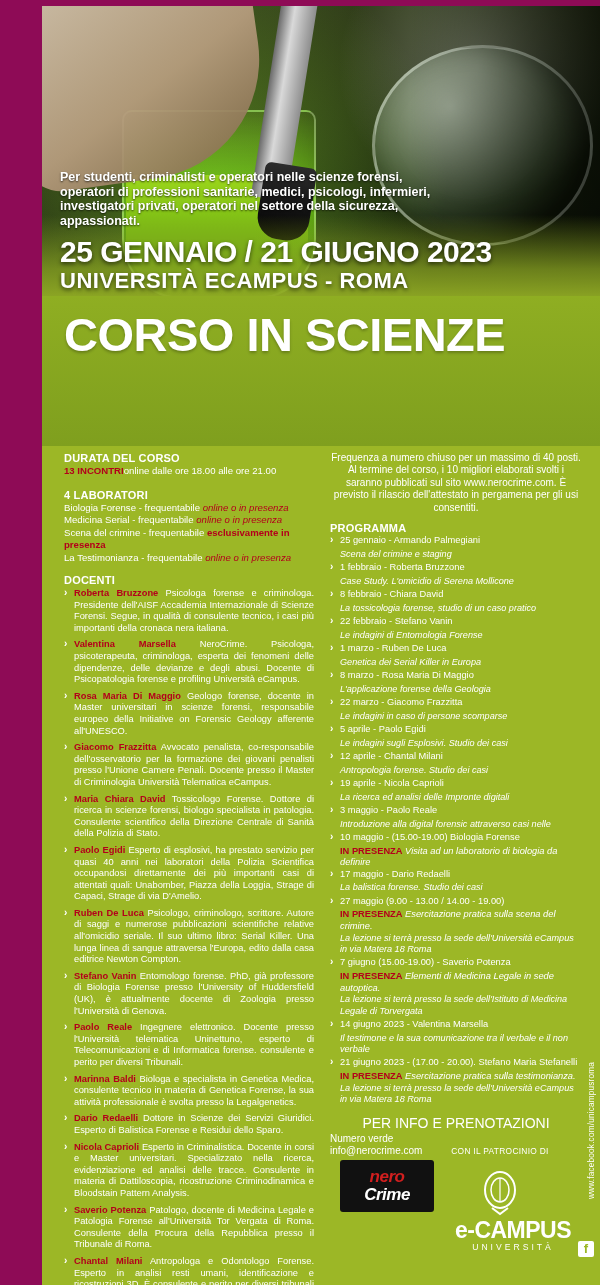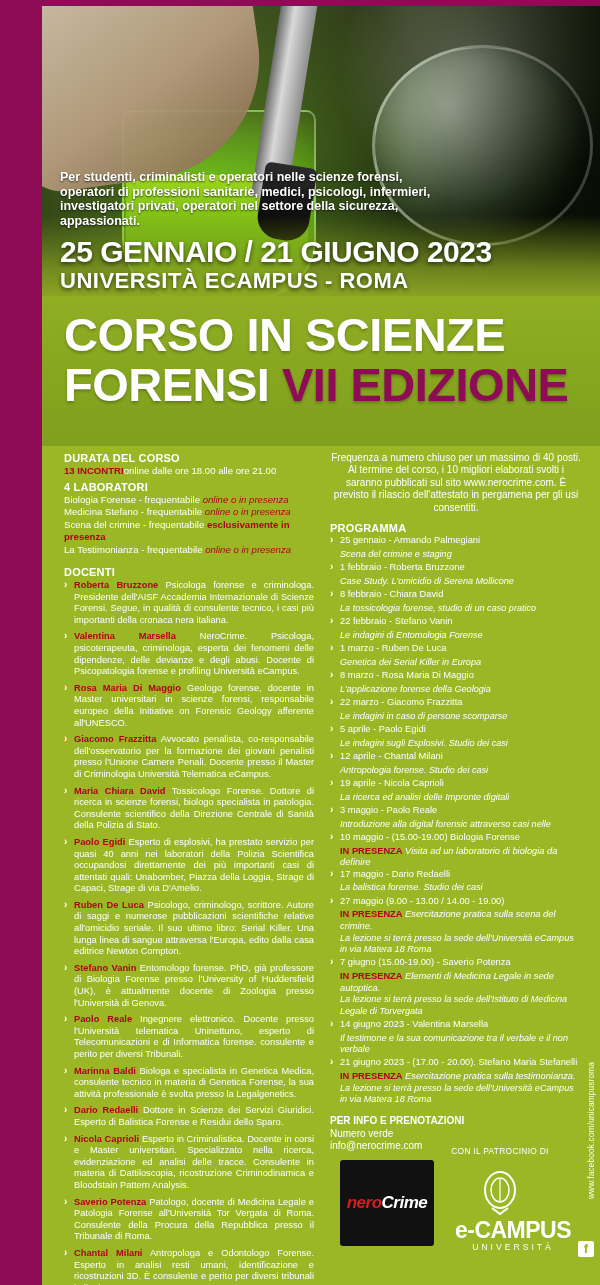--- a/index.html
+++ b/index.html
@@ -127,21 +127,21 @@
   .colR{
     position:absolute;left:288px;top:6px;width:252px;
   }
   .sec-h{
     color:#ffffff;font-weight:bold;font-size:11px;letter-spacing:.2px;
     margin-bottom:1px;
   }
   .red{color:#b3001b;}
   .redb{color:#b3001b;font-weight:bold;}
   .line{
-    color:#ffffff;font-size:9.6px;line-height:12px;margin-bottom:4px;
+    color:#ffffff;font-size:9.6px;line-height:12px;margin-bottom:12px;
   }
   .lab-line{color:#ffffff;font-size:9.6px;line-height:12.4px;}
   .ital{font-style:italic;}
   .sp10{height:10px;}
   .teachers{margin-top:2px;}
   .t-item{
     position:relative;
     color:#ffffff;font-size:9.3px;line-height:11.6px;
     text-align:justify;
     padding-left:10px;
@@ -172,36 +172,36 @@
     color:#ffffff;font-style:italic;font-size:9.1px;line-height:11.4px;
     padding-left:10px;margin-bottom:2px;
   }
   .prog-pres{
     color:#b3001b;font-weight:bold;font-size:9.3px;line-height:11.6px;
     padding-left:10px;
   }
   .prog-pres .plain{color:#ffffff;font-weight:normal;}
   
   .infoblock{margin-top:10px;}
-  .info-h{color:#ffffff;font-weight:bold;font-size:10px;}
+  .info-h{color:#ffffff;font-weight:normal;font-size:14px;text-align:center;}
   .info-sub{color:#ffffff;font-size:10px;margin-top:2px;}
   .info-num{color:#ffffff;font-weight:bold;font-size:21px;line-height:24px;margin-top:1px;}
   .info-mail{color:#ffffff;font-size:10px;margin-top:1px;}
   
   .logos{
     position:absolute;left:288px;top:700px;width:252px;height:120px;
   }
   .patro{
     position:absolute;left:90px;top:0;width:160px;
     text-align:center;color:#ffffff;font-size:8.4px;letter-spacing:.3px;
   }
   .nero{
-    position:absolute;left:10px;top:14px;width:94px;height:86px;
+    position:absolute;left:10px;top:14px;width:94px;height:52px;
     background:#111111;border-radius:3px;
-    display:flex;flex-direction:row;align-items:center;justify-content:center;
+    display:flex;flex-direction:column;align-items:center;justify-content:center;
   }
   .nero .n1{color:#d11f1f;font-weight:bold;font-size:17px;line-height:18px;font-style:italic;letter-spacing:-.5px;}
   .nero .n2{color:#ffffff;font-weight:bold;font-size:17px;line-height:18px;font-style:italic;letter-spacing:-.5px;}
   .seal{
     position:absolute;left:148px;top:22px;width:44px;height:48px;
   }
   .ecampus{
     position:absolute;left:118px;top:72px;width:130px;text-align:center;
   }
   .ec-main{color:#ffffff;font-weight:bold;font-size:23px;line-height:24px;letter-spacing:-.5px;}
@@ -247,39 +247,35 @@
   <div class="topstripe"></div>
 
   <div class="head-block">
     <div class="kicker">Per studenti, criminalisti e operatori nelle scienze forensi, operatori di professioni sanitarie, medici, psicologi, infermieri, investigatori privati, operatori nel settore della sicurezza, appassionati.</div>
     <div class="dates">25 GENNAIO / 21 GIUGNO 2023</div>
     <div class="uni">UNIVERSITÀ ECAMPUS - ROMA</div>
   </div>
 
   <div class="titleband">
     <div class="title1">CORSO IN SCIENZE</div>
-    <div class="title2">
-      <span>FORENSI</span>
-      <span class="ed">VII EDIZIONE</span>
-    </div>
   </div>
 
   <div class="body">
 
     <div class="colL">
       <div class="sec-h">DURATA DEL CORSO</div>
       <div class="line">
         <span class="redb">13 INCONTRI</span><span>online dalle ore 18.00 alle ore 21.00</span>
       </div>
       <div class="sec-h" style="margin-top:3px">4 LABORATORI</div>
       <div class="lab-line">
         <span>Biologia Forense - frequentabile </span><span class="red ital">online o in presenza</span>
       </div>
       <div class="lab-line">
-        <span>Medicina Stefano - frequentabile </span><span class="red ital">online o in presenza</span>
+        <span>Medicina Serial - frequentabile </span><span class="red ital">online o in presenza</span>
       </div>
       <div class="lab-line">
         <span>Scena del crimine - frequentabile </span><span class="redb">esclusivamente in presenza</span>
       </div>
       <div class="lab-line">
         <span>La Testimonianza - frequentabile </span><span class="red ital">online o in presenza</span>
       </div>
 
       <div class="sp10"></div>
       <div class="sec-h">DOCENTI</div>

